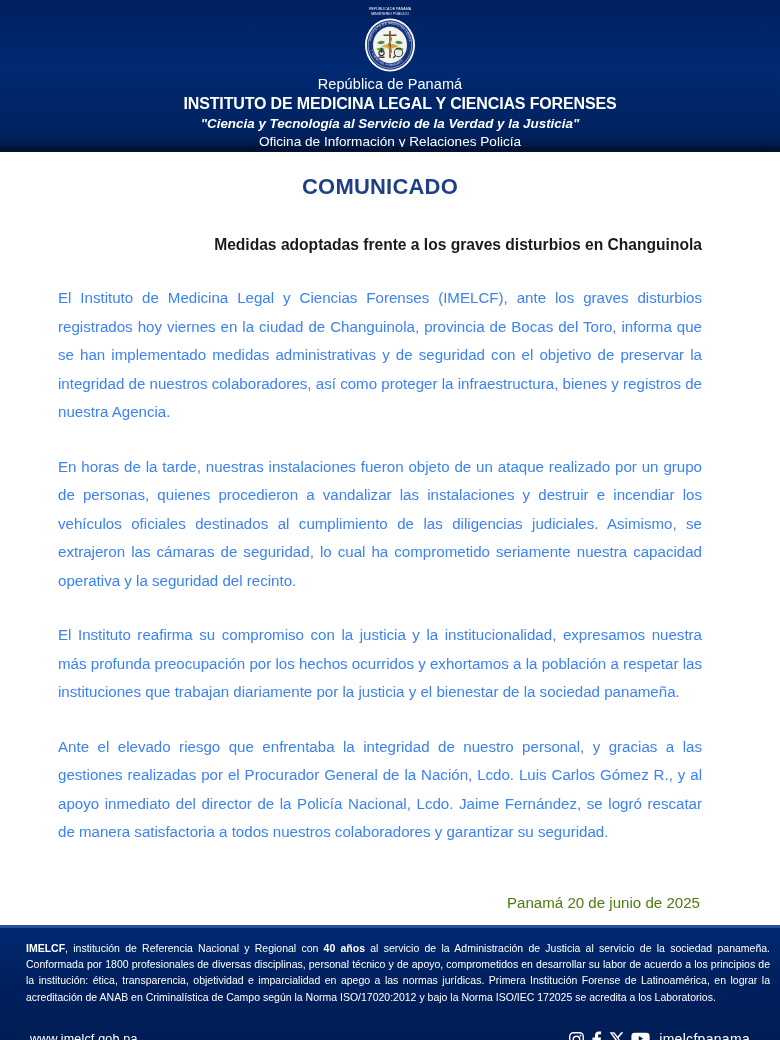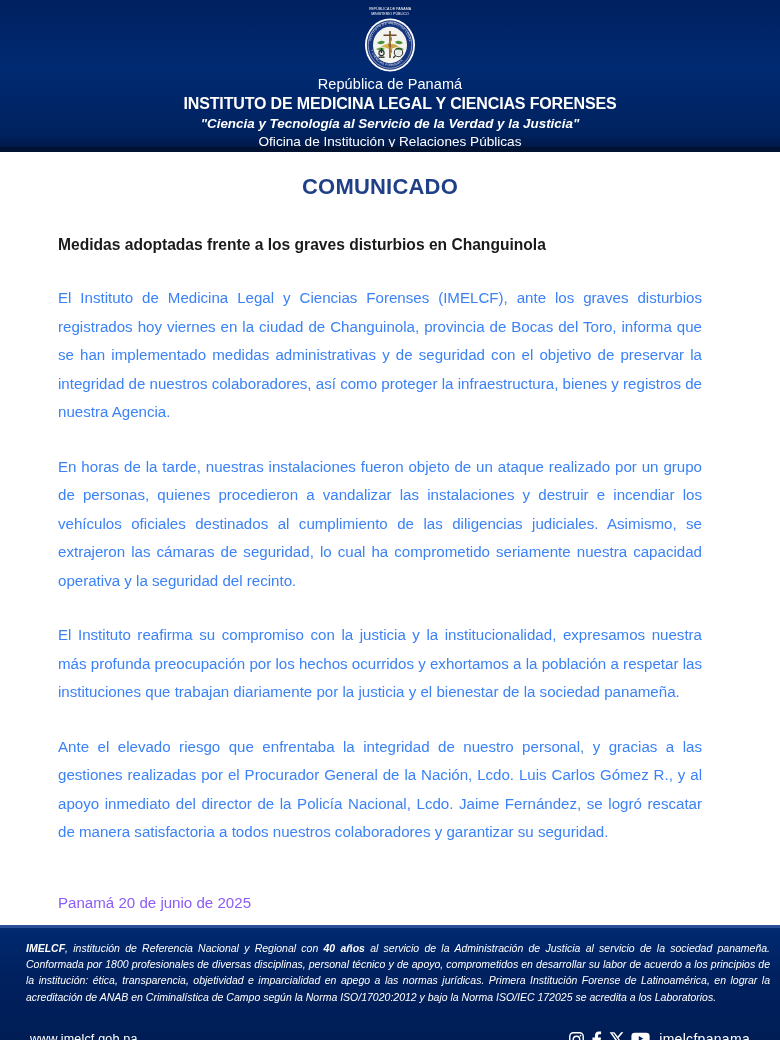--- a/index.html
+++ b/index.html
@@ -87,38 +87,38 @@
   }
   .comunicado {
     text-align: center;
     color: #1f3f87;
     font-size: 22px;
     font-weight: bold;
     letter-spacing: .2px;
     margin-top: 22px;
   }
   .subject {
-    text-align: left;
+    text-align: right;
     color: #1a1a1a;
     font-size: 15.6px;
     font-weight: bold;
     margin-top: 36px;
   }
   .para {
     text-align: justify;
     text-justify: inter-word;
     color: #3b82f6;
     font-size: 15.1px;
     line-height: 28.5px;
     margin-top: 26px;
   }
   .para:first-of-type { margin-top: 30px; }
   .date-line {
-    text-align: left;
-    color: #8b5cf6;
+    text-align: right;
+    color: #4d7c0f;
     font-size: 15.1px;
     margin-top: 47px;
     padding-right: 2px;
   }
 
   
   .footer {
     position: relative;
     width: 780px;
     height: 137px;
@@ -132,21 +132,20 @@
     top: 0; left: 0; right: 0;
     height: 3px;
     background: #2b4f96;
   }
   .footer-text {
     padding: 15px 10px 0 26px;
     font-size: 10.5px;
     line-height: 16.2px;
     text-align: justify;
     text-justify: inter-word;
-    font-style: italic;
   }
   .footer-text b { font-weight: bold; }
   .footer-bottom {
     position: absolute;
     left: 0; right: 0; bottom: 0;
     height: 42px;
     display: flex;
     align-items: center;
     justify-content: space-between;
     padding: 0 30px 4px 30px;
@@ -216,21 +215,21 @@
         <circle cx="24.5" cy="50" r="2.6" fill="none" stroke="#2d2d2d" stroke-width="1.1"></circle>
         <rect x="23.7" y="45" width="1.5" height="5" fill="#2d2d2d"></rect>
         <rect x="21.5" y="53.5" width="6" height="1.4" fill="#2d2d2d"></rect>
       </svg>
     </div>
   </div>
 
   <div class="header-line1">República de Panamá</div>
   <div class="header-line2">INSTITUTO DE MEDICINA LEGAL Y CIENCIAS FORENSES</div>
   <div class="header-line3">"Ciencia y Tecnología al Servicio de la Verdad y  la Justicia"</div>
-  <div class="header-line4">Oficina de Institución y Relaciones Públicas</div>
+  <div class="header-line4">Oficina de Información y Relaciones Policía</div>
 
   <div class="header-bottom-band"></div>
 </div>
 
 <div class="doc-body">
 
   <div class="comunicado">COMUNICADO</div>
 
   <div class="subject">Medidas adoptadas frente a los graves disturbios en Changuinola</div>
 

